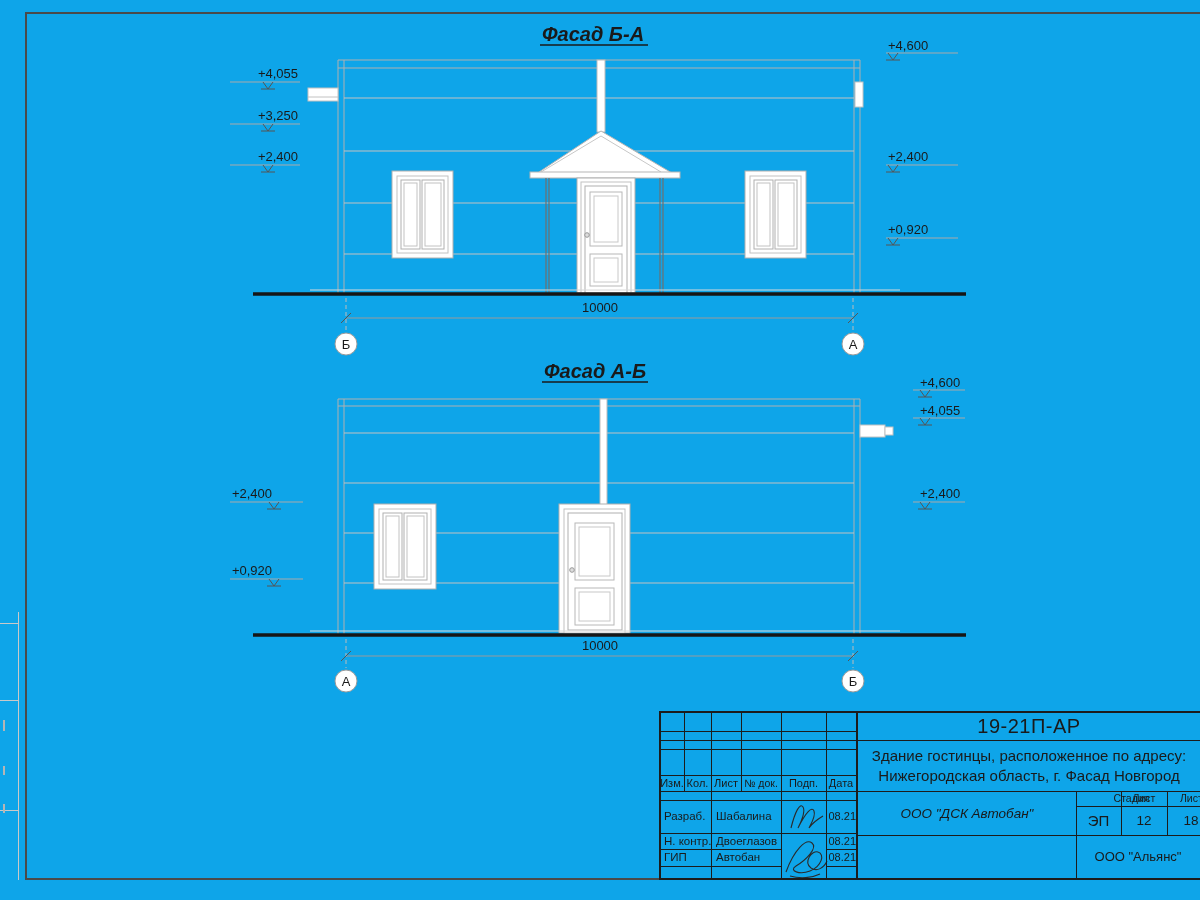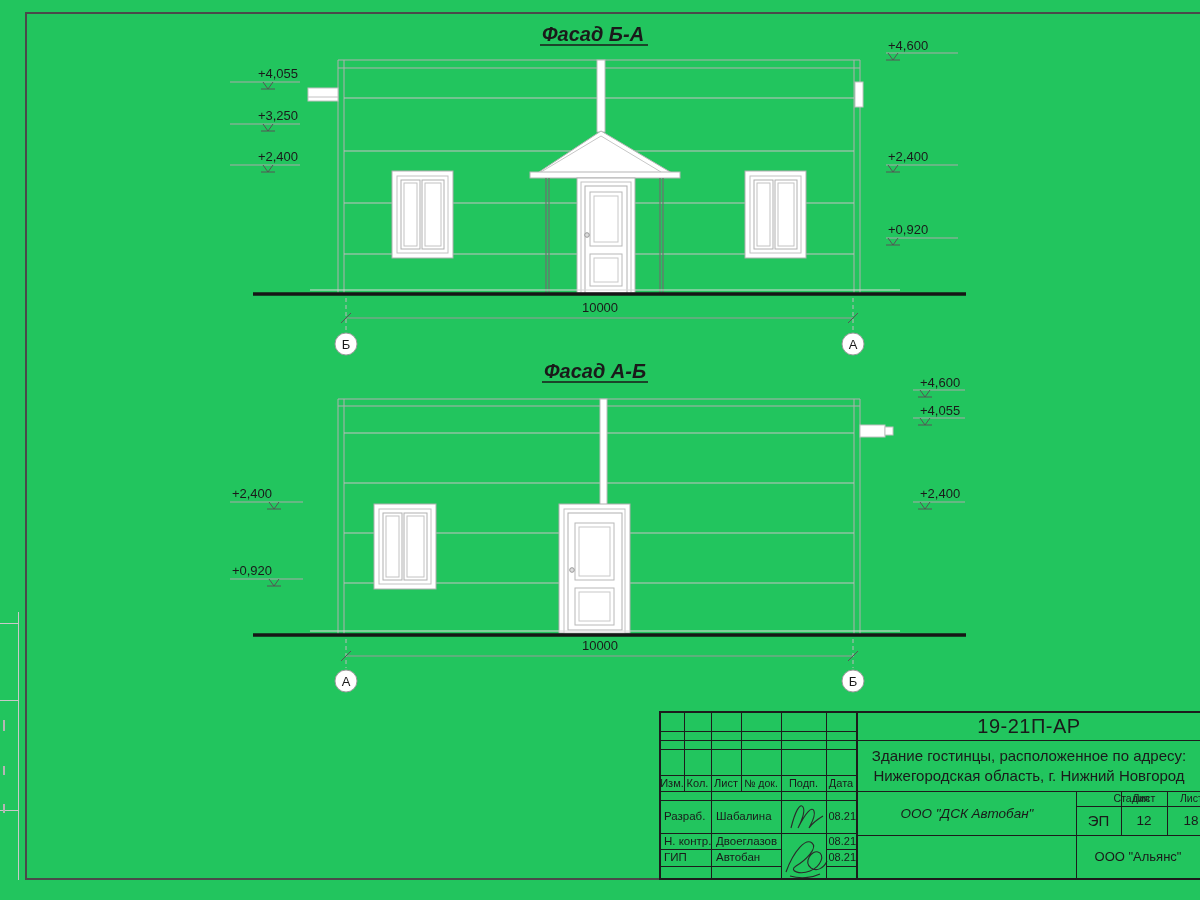--- a/index.html
+++ b/index.html
@@ -1,16 +1,16 @@
 <!DOCTYPE html>
 <html><head>
 <meta charset="utf-8">
 <style>
   html,body{margin:0;padding:0;background:#e9e9e9;}
-  #sheet{position:relative;width:1200px;height:900px;background:#22c55e;overflow:hidden;
+  #sheet{position:relative;width:1200px;height:900px;background:#0ea5e9;overflow:hidden;
          font-family:"Liberation Sans",sans-serif;color:#1a1a1a;}
   .abs{position:absolute;}
   svg text{font-family:"Liberation Sans",sans-serif;fill:#1a1a1a;}
   .tl{background:#1c1c1c;position:absolute;}           
   .faint{background:#c9c9c9;position:absolute;}
   .cell{position:absolute;overflow:hidden;white-space:nowrap;}
   .center{display:flex;align-items:center;justify-content:center;text-align:center;}
   .code{font-size:20px;letter-spacing:.5px;}
   .addr{font-size:15px;line-height:1.32;flex-direction:column;}
   .hdr{font-size:11px;line-height:16px;text-align:center;}
@@ -294,21 +294,21 @@
     <div class="tl" style="left:199px;top:80px;width:342px;height:1px;"></div>
     <div class="tl" style="left:417px;top:95px;width:124px;height:1px;"></div>
     <div class="tl" style="left:199px;top:124px;width:342px;height:1px;"></div>
     <div class="tl" style="left:417px;top:80px;width:1px;height:89px;"></div>
     <div class="tl" style="left:462px;top:80px;width:1px;height:44px;"></div>
     <div class="tl" style="left:508px;top:80px;width:1px;height:44px;"></div>
 
     <div class="cell center code" style="left:199px;top:2px;width:342px;height:27px;">19-21П-АР</div>
     <div class="cell center addr" style="left:199px;top:30px;width:342px;height:49px;">
       <div>Здание гостинцы, расположенное по адресу:</div>
-      <div>Нижегородская область, г. Нижний Новгород</div>
+      <div>Нижегородская область, г. Фасад Новгород</div>
     </div>
 
     <div class="cell hdr" style="left:1px;top:64px;width:24px;">Изм.</div>
     <div class="cell hdr" style="left:25px;top:64px;width:27px;">Кол.</div>
     <div class="cell hdr" style="left:52px;top:64px;width:30px;">Лист</div>
     <div class="cell hdr" style="left:82px;top:64px;width:40px;font-size:10.5px;">№ док.</div>
     <div class="cell hdr" style="left:122px;top:64px;width:45px;">Подп.</div>
     <div class="cell hdr" style="left:167px;top:64px;width:30px;">Дата</div>
 
     <div class="cell role" style="left:5px;top:89px;width:46px;line-height:33px;">Разраб.</div>

